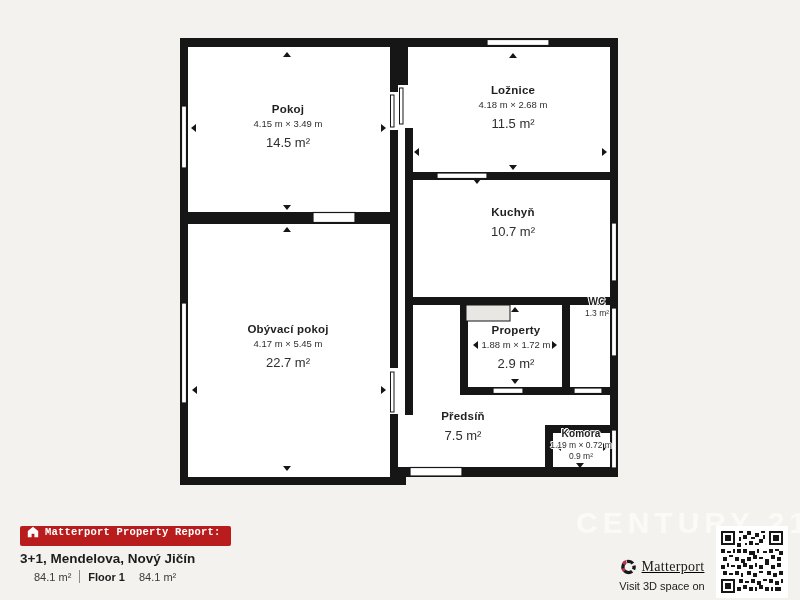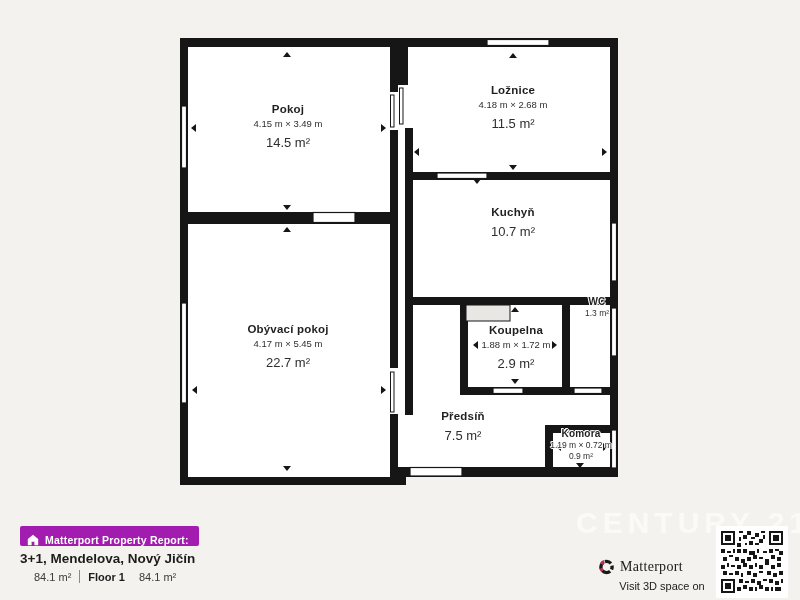--- a/index.html
+++ b/index.html
@@ -11,35 +11,35 @@
   .room-label{position:absolute;text-align:center;transform:translateX(-50%);color:#1f1f1f;white-space:nowrap;}
   .room-label .rname{font-size:11.5px;font-weight:700;letter-spacing:.2px;}
   .room-label .rdims{font-size:9.5px;color:#2e2e2e;margin-top:3px;}
   .room-label .rarea{font-size:13px;color:#2e2e2e;margin-top:6px;}
   .room-label.small .rname{font-size:10px;}
   .room-label.small .rdims,.room-label.small .rarea{font-size:8.5px;margin-top:1px;}
   .room-label.halo .rname,.room-label.halo .rdims,.room-label.halo .rarea{
     text-shadow:1px 0 0 #fff,-1px 0 0 #fff,0 1px 0 #fff,0 -1px 0 #fff,1px 1px 0 #fff,-1px -1px 0 #fff;}
 
   
-  .mp-badge{position:absolute;left:20px;top:526px;height:20px;background:#a21caf;border-radius:2px;
-    display:flex;align-items:flex-end;gap:6px;padding:0 10px 0 7px;}
+  .mp-badge{position:absolute;left:20px;top:526px;height:20px;background:#b91c1c;border-radius:2px;
+    display:flex;align-items:flex-start;gap:6px;padding:0 10px 0 7px;font-family:Liberation Mono, monospace;}
   .mp-badge span{color:#fff;font-size:10.5px;font-weight:700;letter-spacing:.2px;}
   .fp-title{position:absolute;left:20px;top:551px;font-size:13.5px;font-weight:700;color:#1c1c1c;}
   .fp-metrics{position:absolute;left:20px;top:570px;font-size:11px;color:#1c1c1c;display:flex;align-items:center;}
   .fp-metrics .lbl{font-weight:700;}
   .fp-metrics .val{font-weight:400;color:#3a3a3a;margin-left:14px;}
   .fp-metrics .sep{display:inline-block;width:1px;height:13px;background:#8a8a86;margin:0 8px;}
   .fp-note{position:absolute;left:20px;top:588px;font-size:8.5px;color:#9b9a96;}
 
   
   .watermark{position:absolute;left:576px;top:506px;font-size:30px;font-weight:700;letter-spacing:5px;
     color:#fbfaf7;white-space:nowrap;}
   .visit{position:absolute;left:612px;top:544px;width:100px;text-align:center;font-size:11px;color:#22211f;margin-top:36px;}
-  .mp-logo-row{position:absolute;left:598px;top:558px;width:128px;display:flex;align-items:center;gap:5px;}
+  .mp-logo-row{position:absolute;left:598px;top:558px;width:128px;display:flex;align-items:center;justify-content:center;gap:5px;text-decoration:underline;}
   .mp-word{font-family:"Liberation Serif",serif;font-size:14px;color:#1a1a1a;letter-spacing:.3px;}
   .qr-box{position:absolute;left:716px;top:526px;width:72px;height:72px;background:#fff;display:flex;align-items:center;justify-content:center;}
 </style>
 </head>
 <body>
 
 <div class="canvas">
 
   <div class="watermark">CENTURY 21</div>
 
@@ -134,21 +134,21 @@
     <div class="rname">Kuchyň</div>
     <div class="rdims"></div>
     <div class="rarea">10.7 m²</div>
   </div>
   <div class="room-label" style="left:288px;top:323px">
     <div class="rname">Obývací pokoj</div>
     <div class="rdims">4.17 m × 5.45 m</div>
     <div class="rarea">22.7 m²</div>
   </div>
   <div class="room-label" style="left:516px;top:324px">
-    <div class="rname">Koupelna</div>
+    <div class="rname">Property</div>
     <div class="rdims">1.88 m × 1.72 m</div>
     <div class="rarea">2.9 m²</div>
   </div>
   <div class="room-label small halo" style="left:597px;top:296px">
     <div class="rname">WC</div>
     <div class="rarea">1.3 m²</div>
   </div>
   <div class="room-label" style="left:463px;top:410px">
     <div class="rname">Předsíň</div>
     <div class="rarea">7.5 m²</div>

